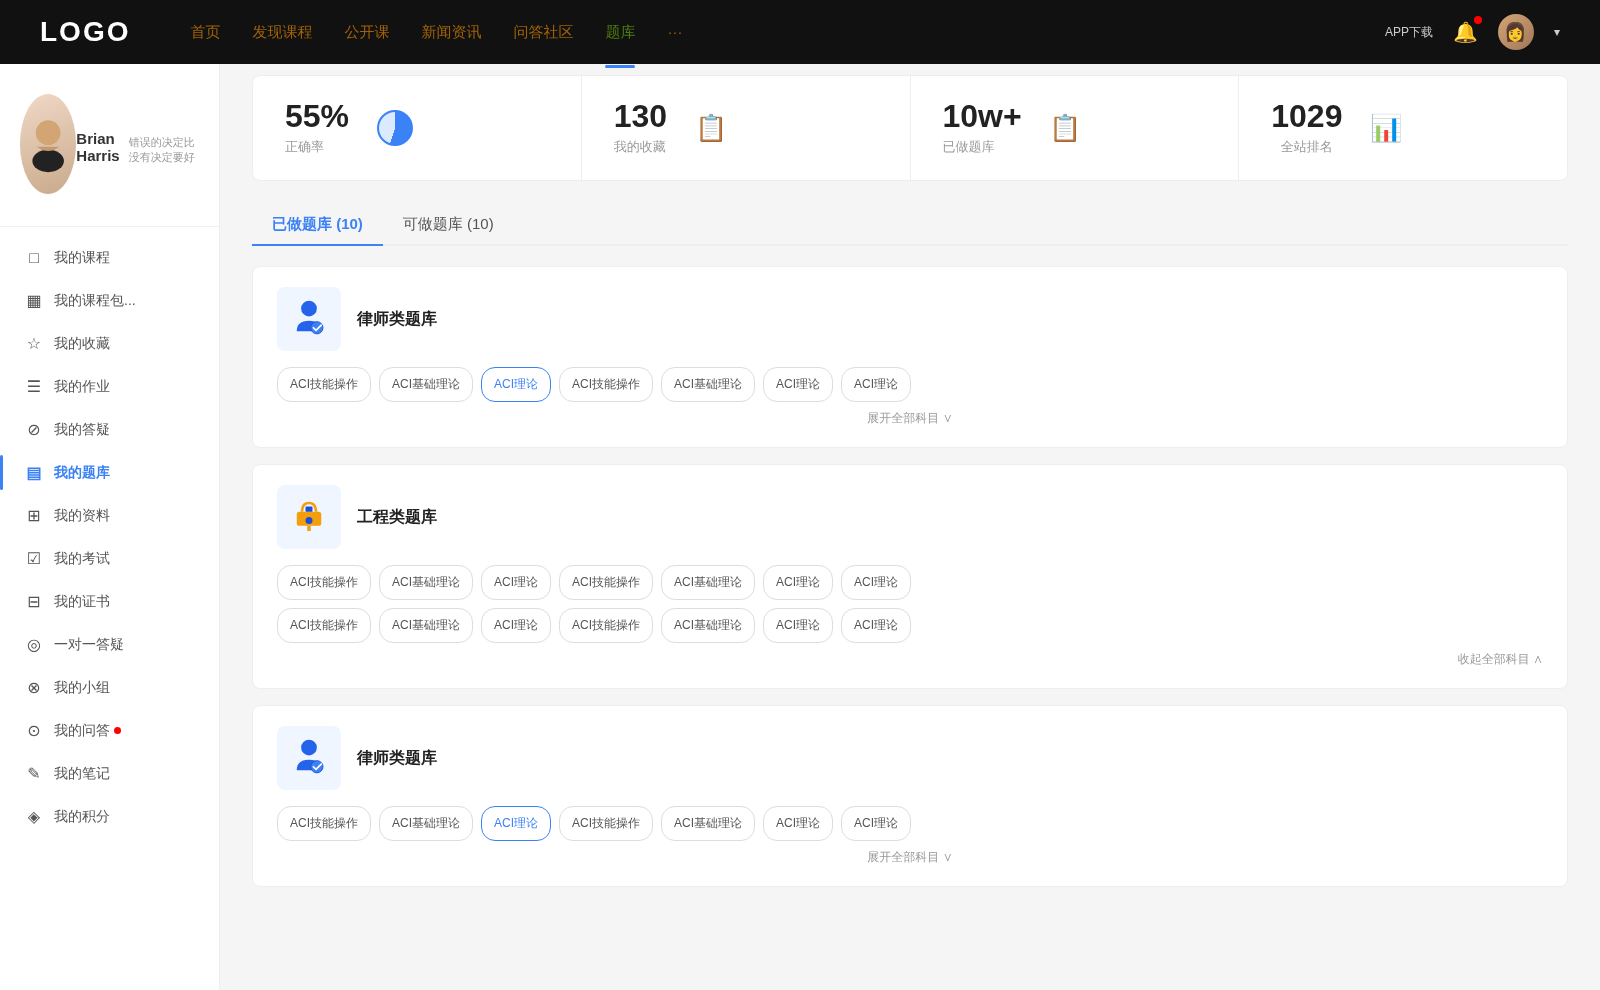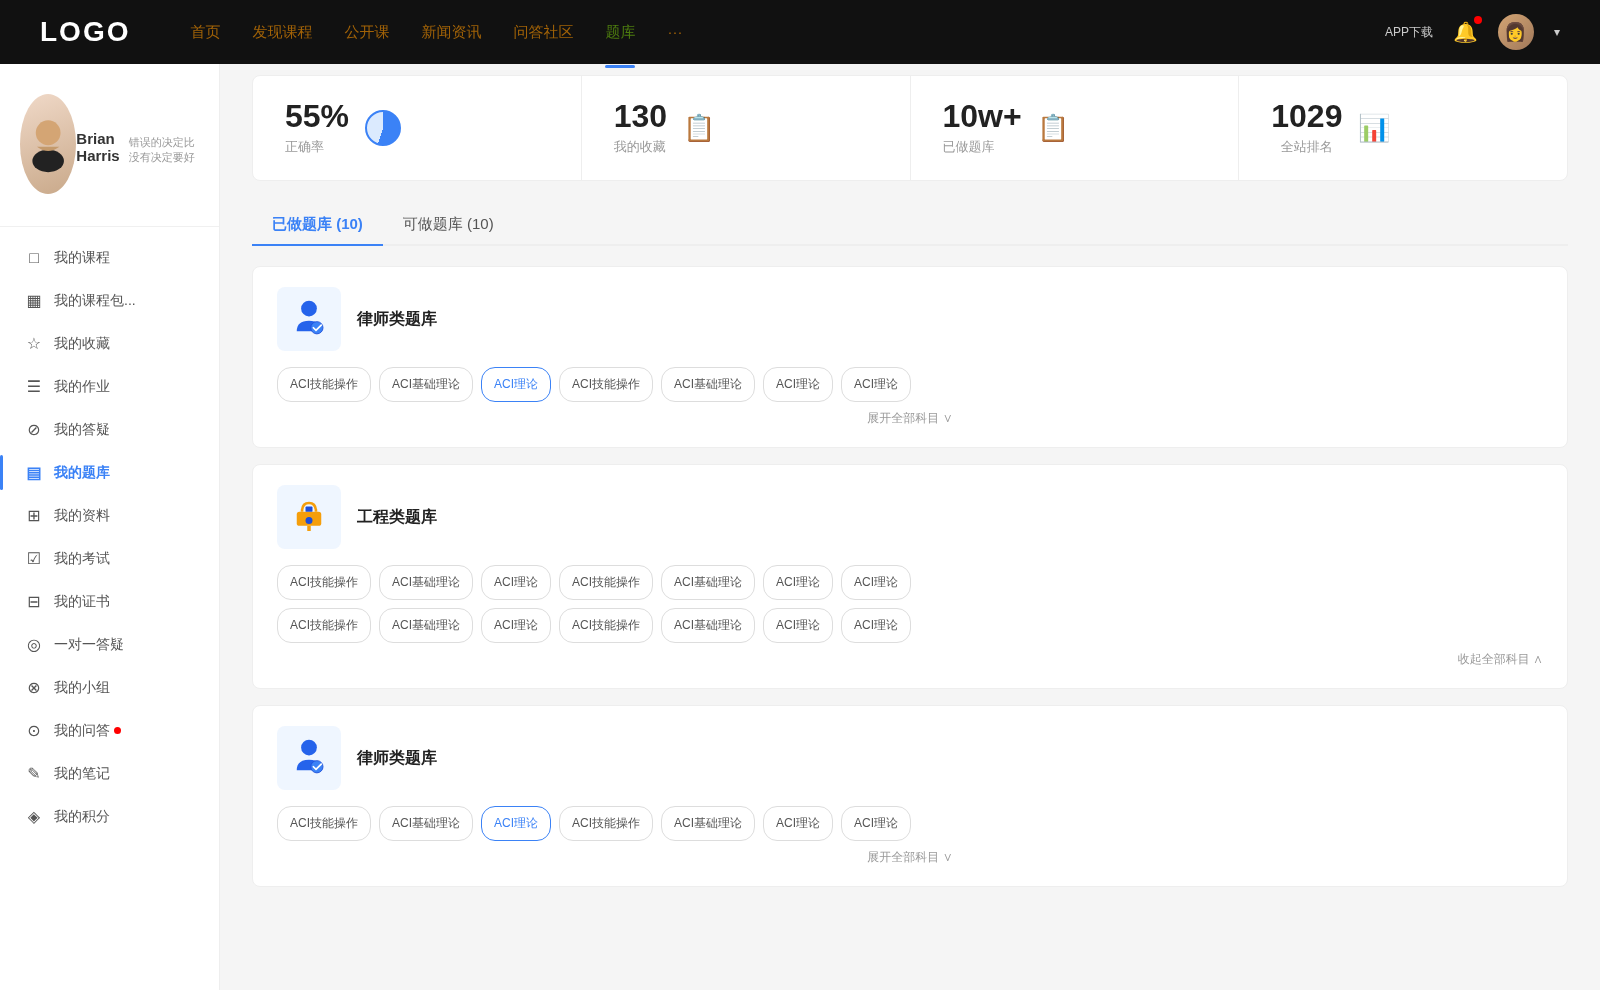--- a/index.html
+++ b/index.html
@@ -207,21 +207,21 @@
       border-radius: 8px;
       margin-bottom: 24px;
       border: 1px solid #eee;
       overflow: hidden;
     }
     .stat-item {
       flex: 1;
       padding: 24px 32px;
       display: flex;
       align-items: center;
-      gap: 16px;
+      gap: 28px;
       border-right: 1px solid #eee;
     }
     .stat-item:last-child { border-right: none; text-align: center; }
     .stat-value {
       font-size: 32px;
       font-weight: 700;
       color: #222;
       line-height: 1;
     }
     .stat-label {

